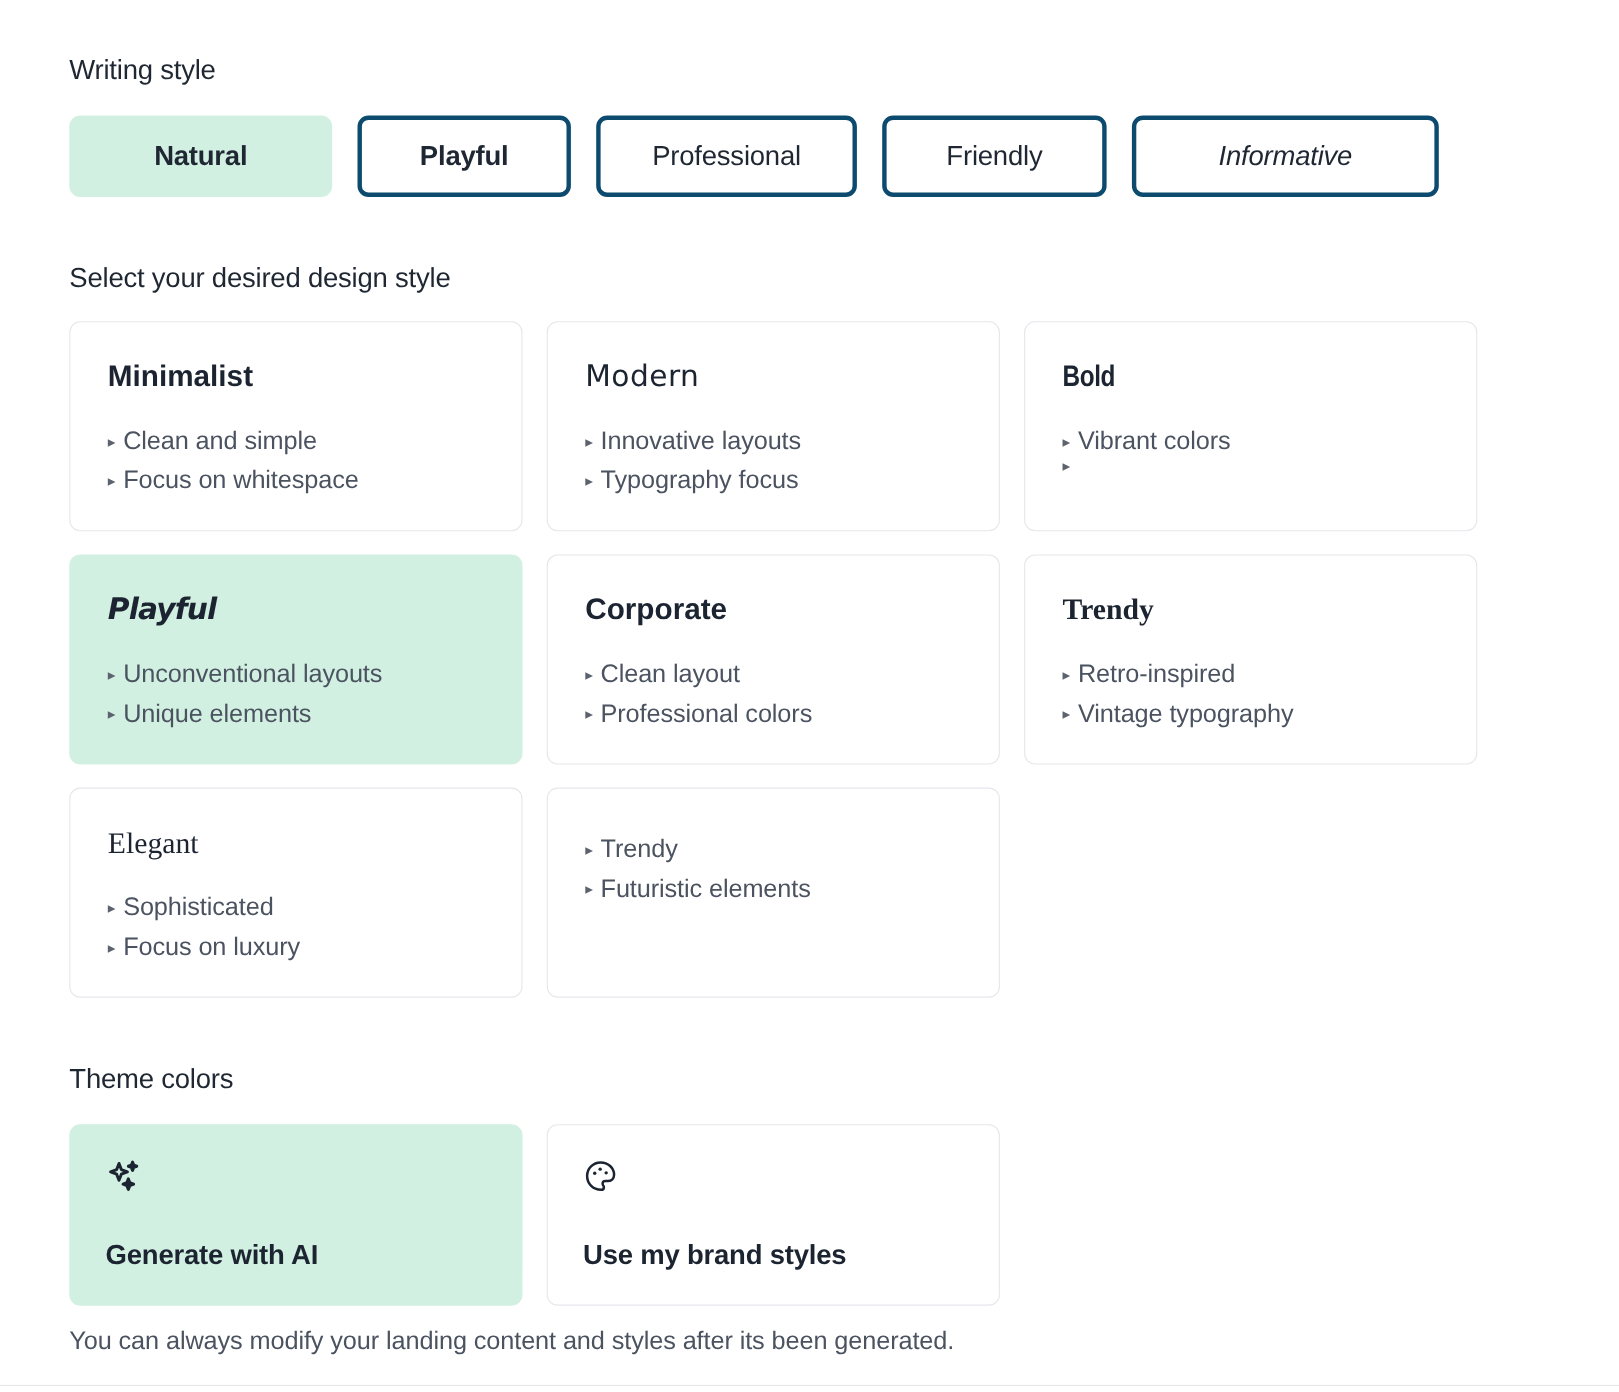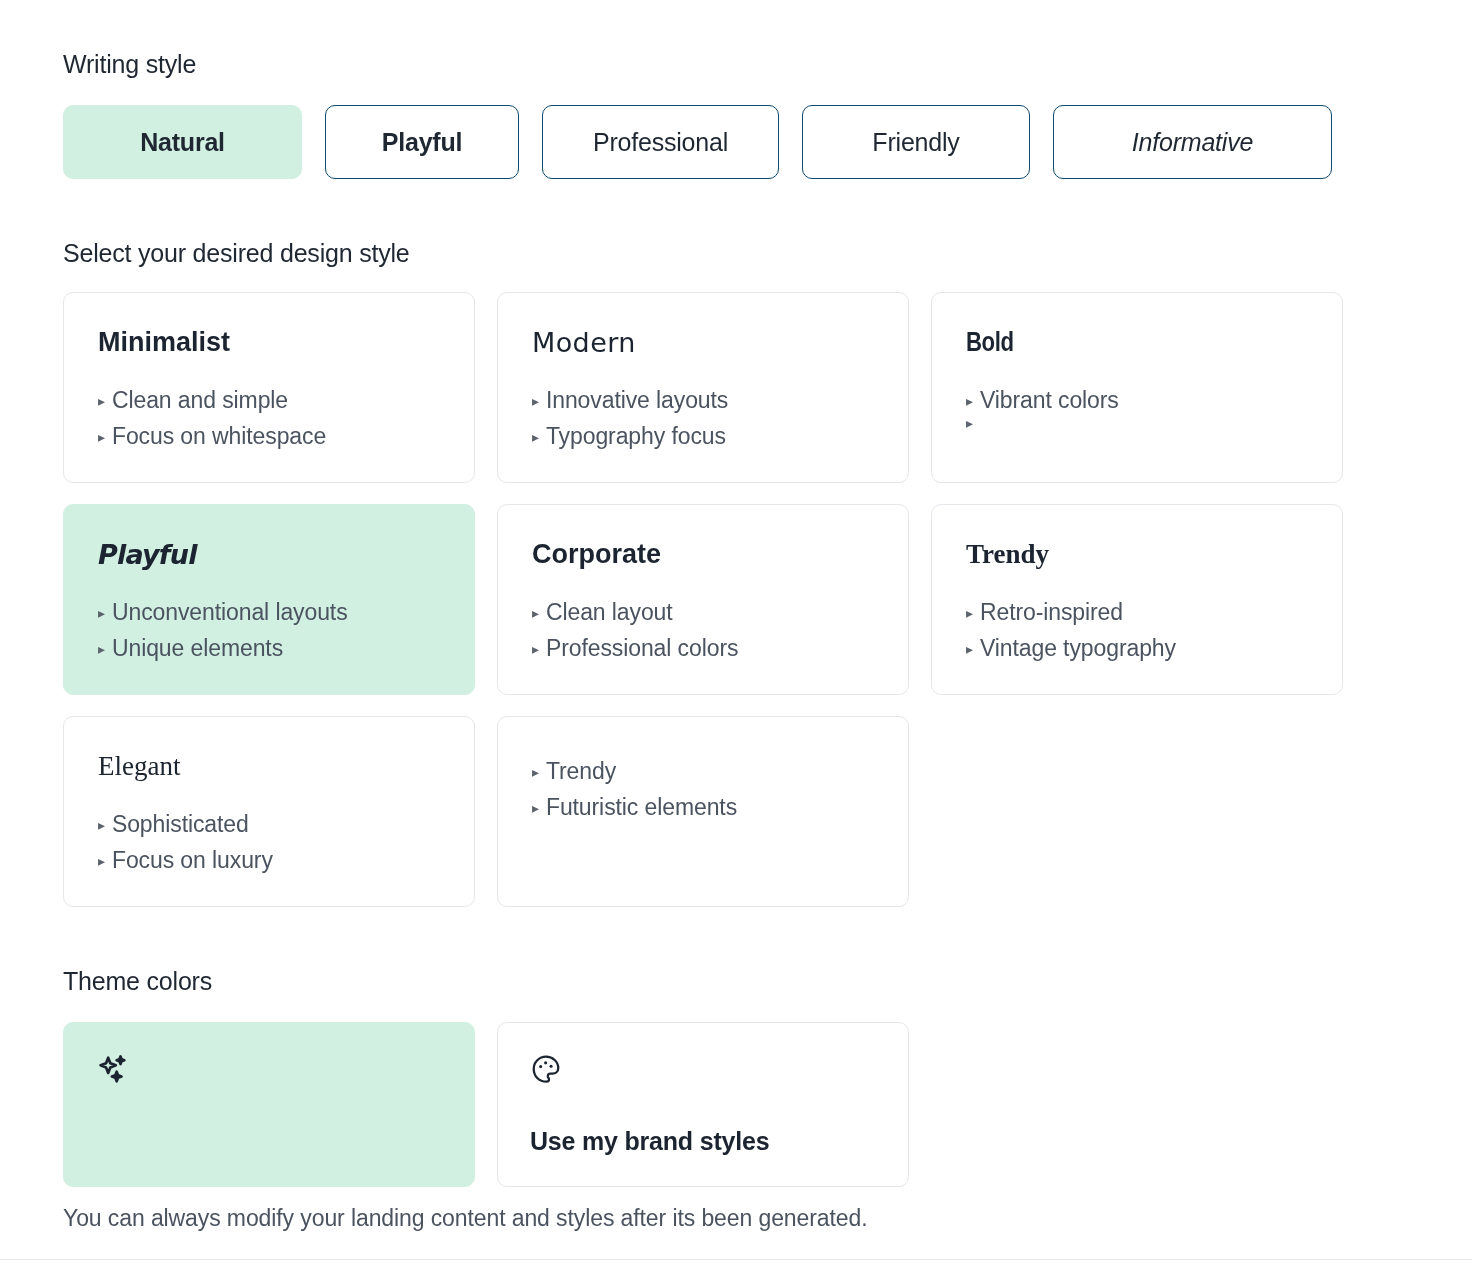--- a/index.html
+++ b/index.html
@@ -38,21 +38,21 @@
   .pill-row {
     position: absolute;
     left: 63px;
     top: 105px;
     display: flex;
     gap: 23px;
   }
   .pill {
     height: 74px;
     border-radius: 10px;
-    border: 1px solid #0c4a6e;
+    border: 4px solid #0c4a6e;
     background: #ffffff;
     display: flex;
     align-items: center;
     justify-content: center;
     font-size: 25px;
     font-weight: 400;
     color: #1f2733;
     letter-spacing: -0.2px;
     cursor: pointer;
     padding: 0 10px;
@@ -179,21 +179,21 @@
 <body>
 
 <div class="page">
 
   <div class="section-label" style="left:63px; top:50px;">Writing style</div>
 
   <div class="pill-row">
       <div class="pill selected" style="width: 239px;">Natural</div>
       <div class="pill" style="width: 194px; font-weight: bold;">Playful</div>
       <div class="pill" style="width: 237px;">Professional</div>
-      <div class="pill" style="width: 228px;">Friendly</div>
+      <div class="pill" style="width: 204px;">Friendly</div>
       <div class="pill" style="width: 279px; font-style: italic;">Informative</div>
     </div>
 
   <div class="section-label" style="left:63px; top:239px;">Select your desired design style</div>
 
   <div class="style-grid">
       <div class="style-card">
         <div class="title f-minimalist">Minimalist</div>
         <div class="feat">
           <span class="bullet">▸</span>
@@ -283,20 +283,21 @@
 
   <div class="section-label" style="left:63px; top:967px;">Theme colors</div>
 
   <div class="theme-row">
       <div class="theme-card selected">
         <span class="icon-wrap"><svg viewBox="0 0 24 24" width="34" height="34" fill="none" stroke="#1b2430" stroke-width="1.9" stroke-linecap="round" stroke-linejoin="round">
             <path d="M8.6 3.3l1.5 3.9 3.9 1.5-3.9 1.5-1.5 3.9-1.5-3.9L3.2 8.7l3.9-1.5z" fill="none"></path>
             <path d="M17.3 2.4l.75 1.95 1.95.75-1.95.75-.75 1.95-.75-1.95-1.95-.75 1.95-.75z" fill="#1b2430"></path>
             <path d="M14.6 13.2l.95 2.45 2.45.95-2.45.95-.95 2.45-.95-2.45-2.45-.95 2.45-.95z" fill="#1b2430"></path>
           </svg></span>
+        <div class="label">Generate with AI</div>
       </div>
       <div class="theme-card">
         <span class="icon-wrap"><svg viewBox="0 0 24 24" width="32" height="32" fill="none" stroke="#1b2430" stroke-width="1.7" stroke-linecap="round" stroke-linejoin="round">
             <path d="M12 2.8c5.08 0 9.2 3.78 9.2 8.45 0 2.77-2.05 4.3-4.35 4.3h-1.6c-1.05 0-1.9.8-1.9 1.8 0 .45.18.85.45 1.17.28.33.45.73.45 1.18 0 1-.85 1.8-1.9 1.8C6.6 21.5 2.8 17.2 2.8 11.95 2.8 6.8 6.92 2.8 12 2.8z"></path>
             <circle cx="8.0" cy="10.2" r="1.15" fill="#1b2430" stroke="none"></circle>
             <circle cx="11.7" cy="7.4" r="1.15" fill="#1b2430" stroke="none"></circle>
             <circle cx="15.8" cy="9.9" r="1.15" fill="#1b2430" stroke="none"></circle>
           </svg></span>
         <div class="label">Use my brand styles</div>
       </div>

